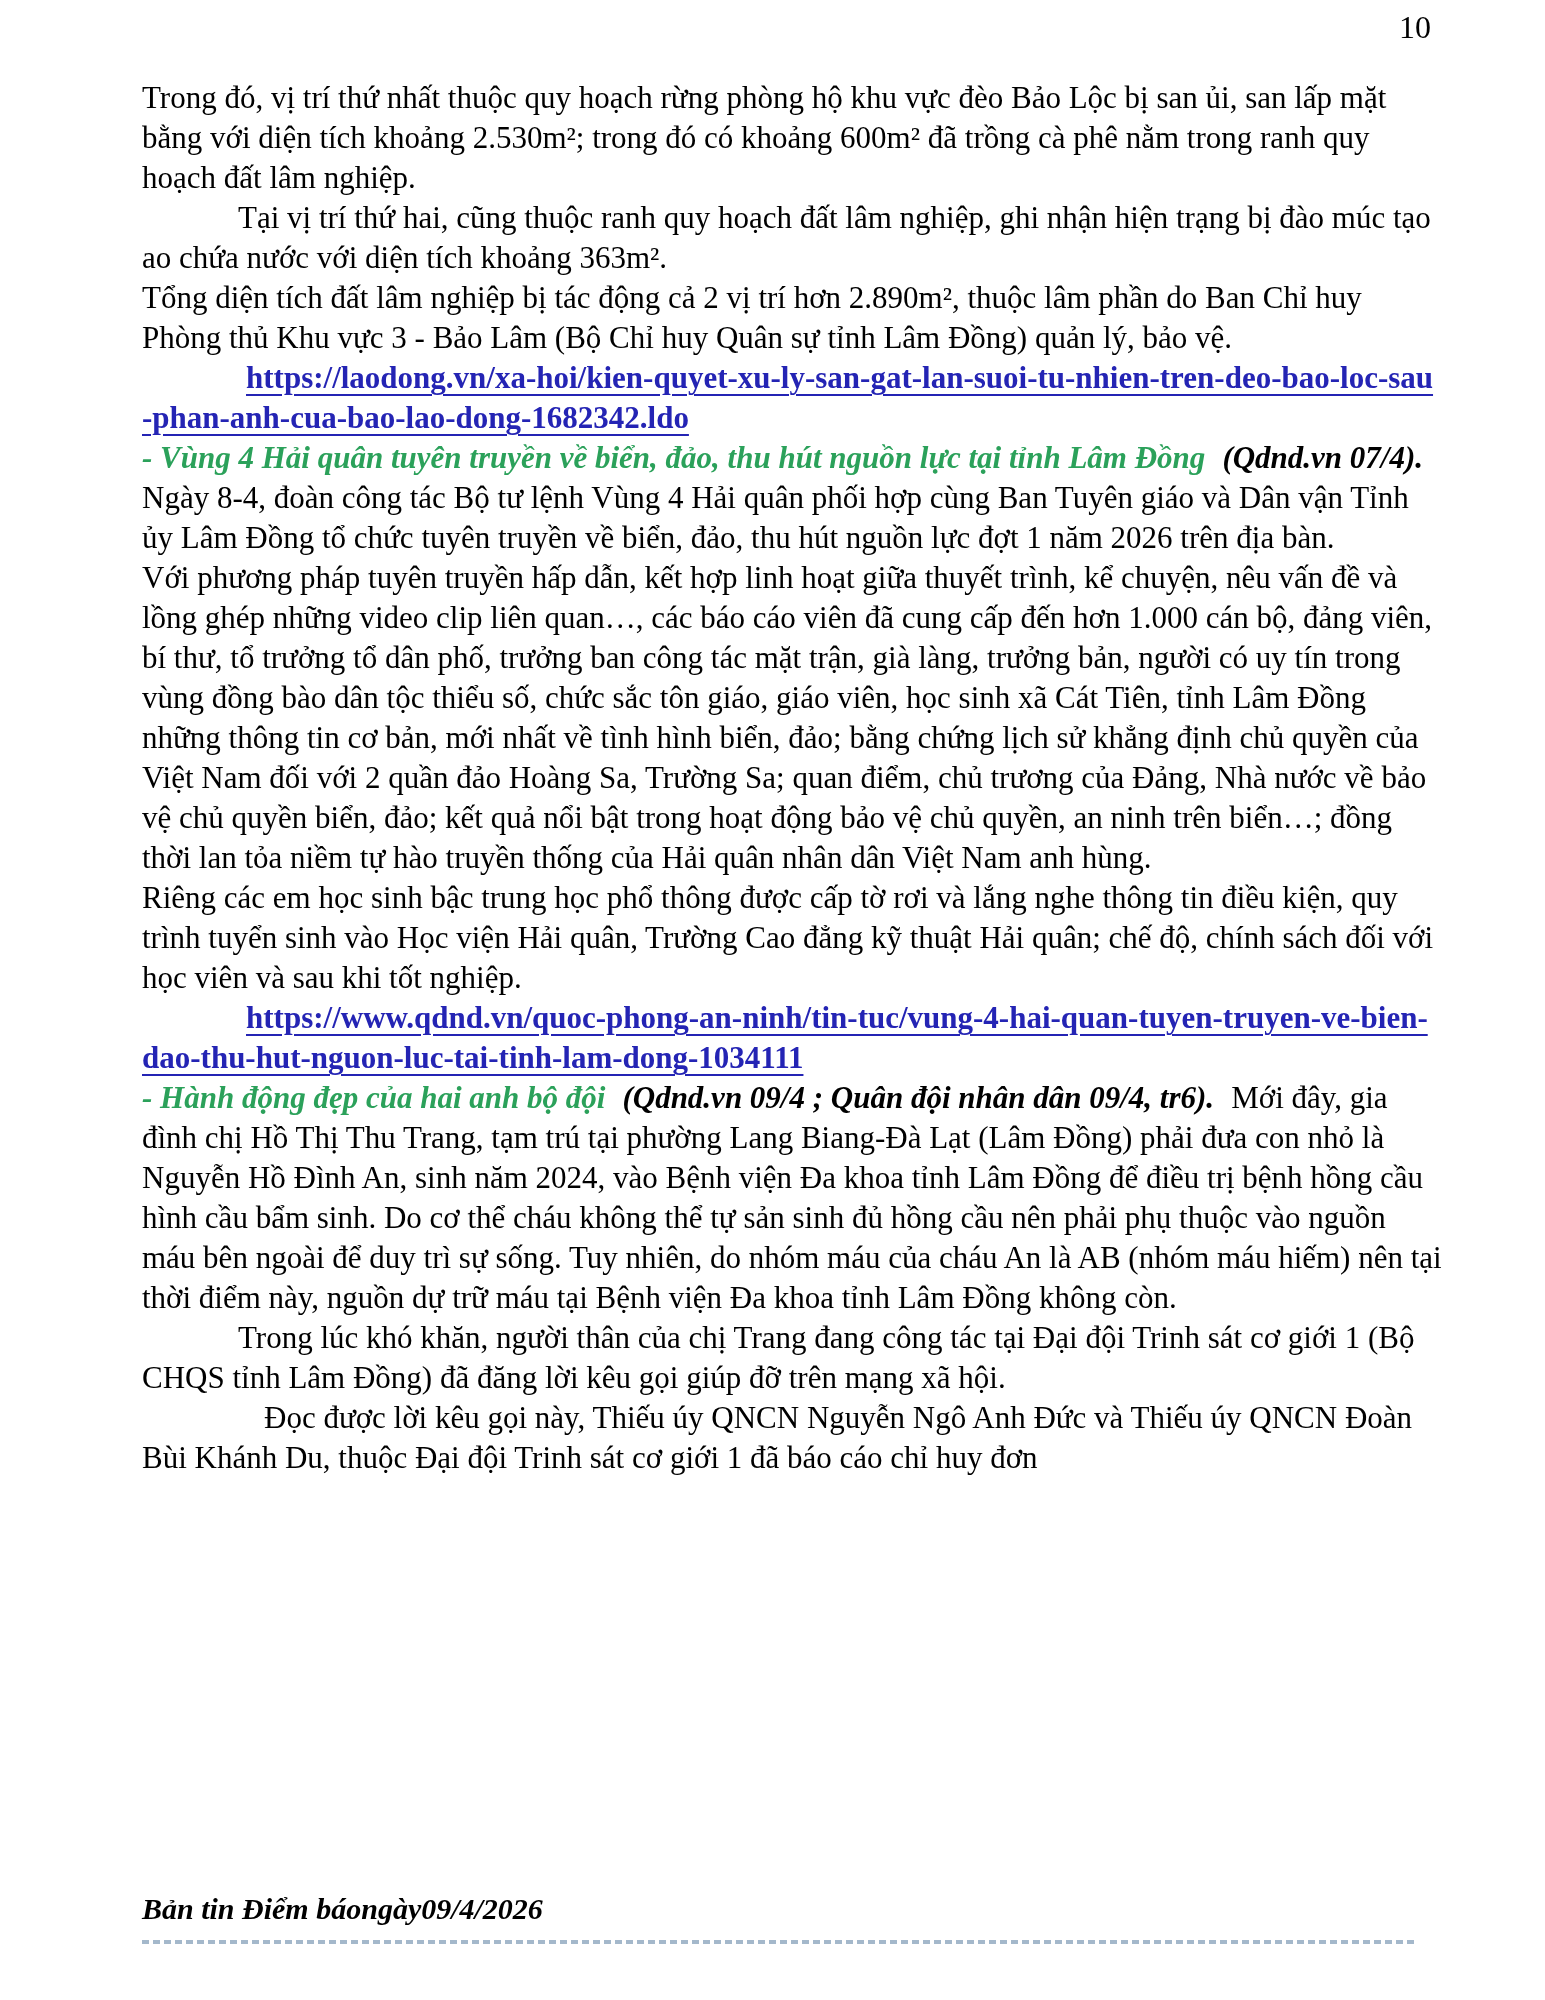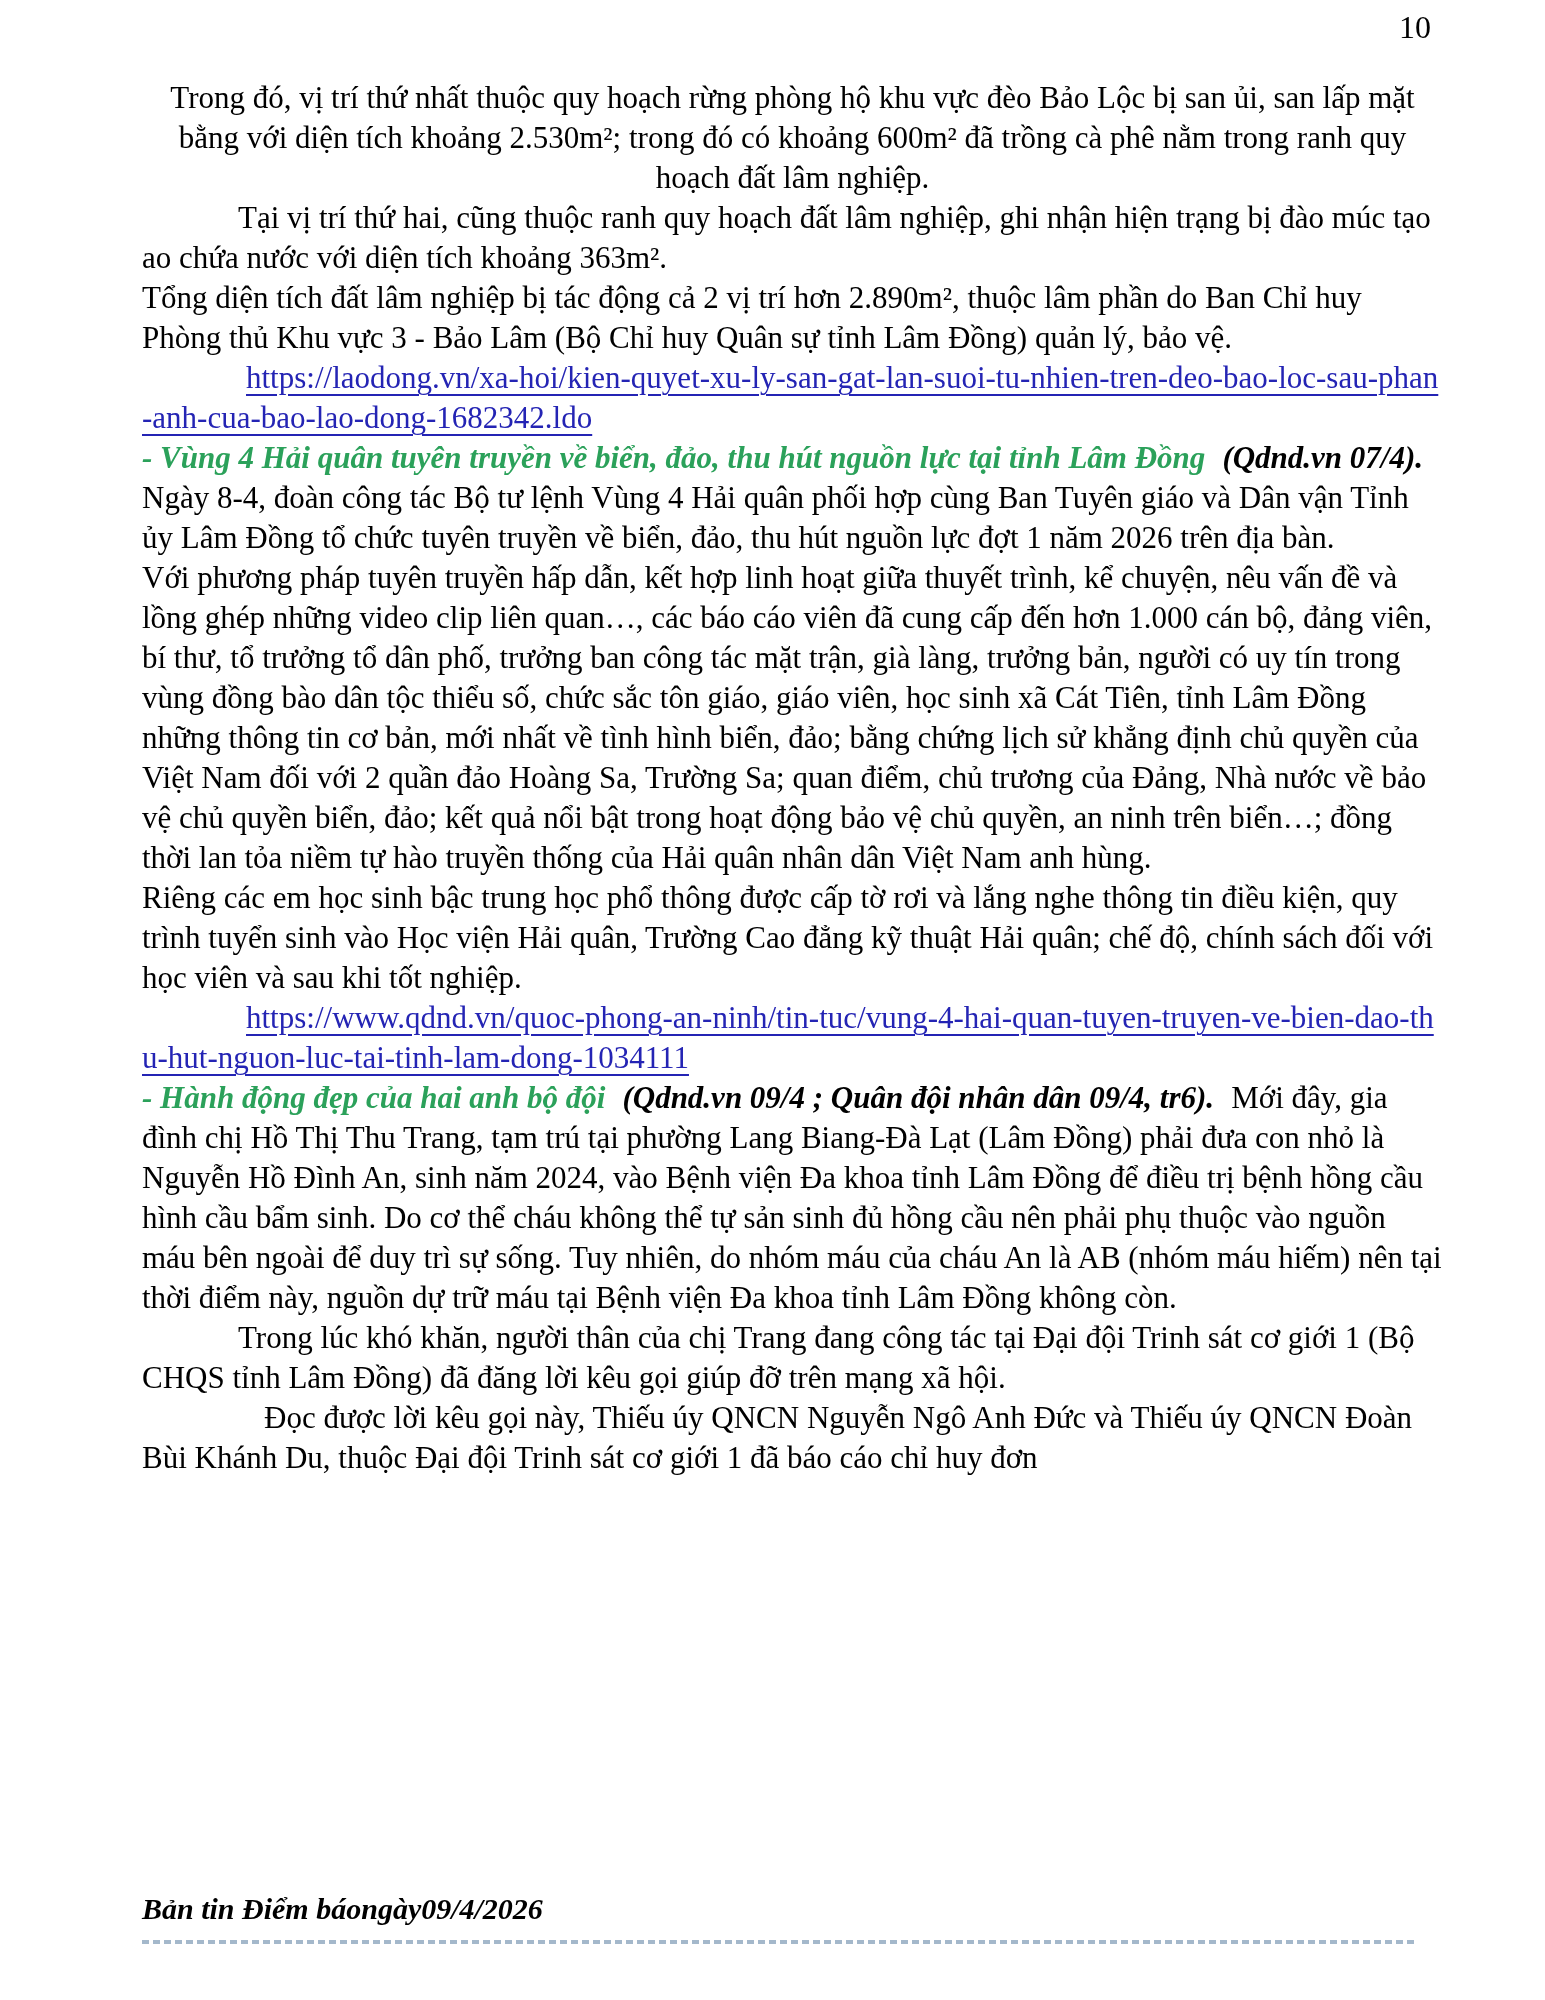--- a/index.html
+++ b/index.html
@@ -30,35 +30,36 @@
     font-size: 32px;
     line-height: 38px;
   }
   .content {
     margin-top: 32px;
   }
   p.para {
     margin: 0;
   }
   .align-right {
-    text-align: center;
+    text-align: left;
   }
   .indent  { text-indent: 96px; }
   .indent2 { text-indent: 122px; }
   .link-para { text-indent: 104px; }
   .gap-sm { margin-top: 14px; }
   .gap-md { margin-top: 16px; }
   a.doc-link {
     color: var(--link, #2424b4);
     text-decoration: underline;
     text-decoration-thickness: 2px;
     text-underline-offset: 6px;
     word-break: break-all;
     overflow-wrap: anywhere;
     cursor: pointer;
+    font-weight: bold;
   }
   .headline {
     color: var(--accent, #2ba15a);
     font-weight: 700;
     font-style: italic;
     margin-right: 0.30em;
   }
   .sourceref {
     color: #000000;
     font-weight: 700;

